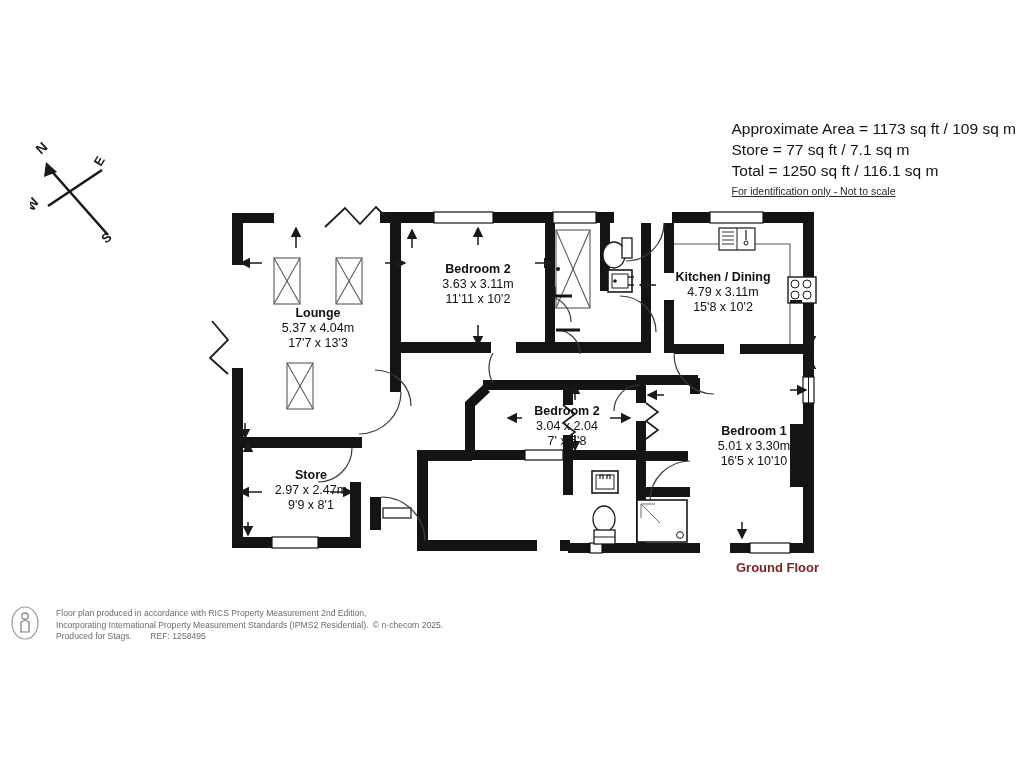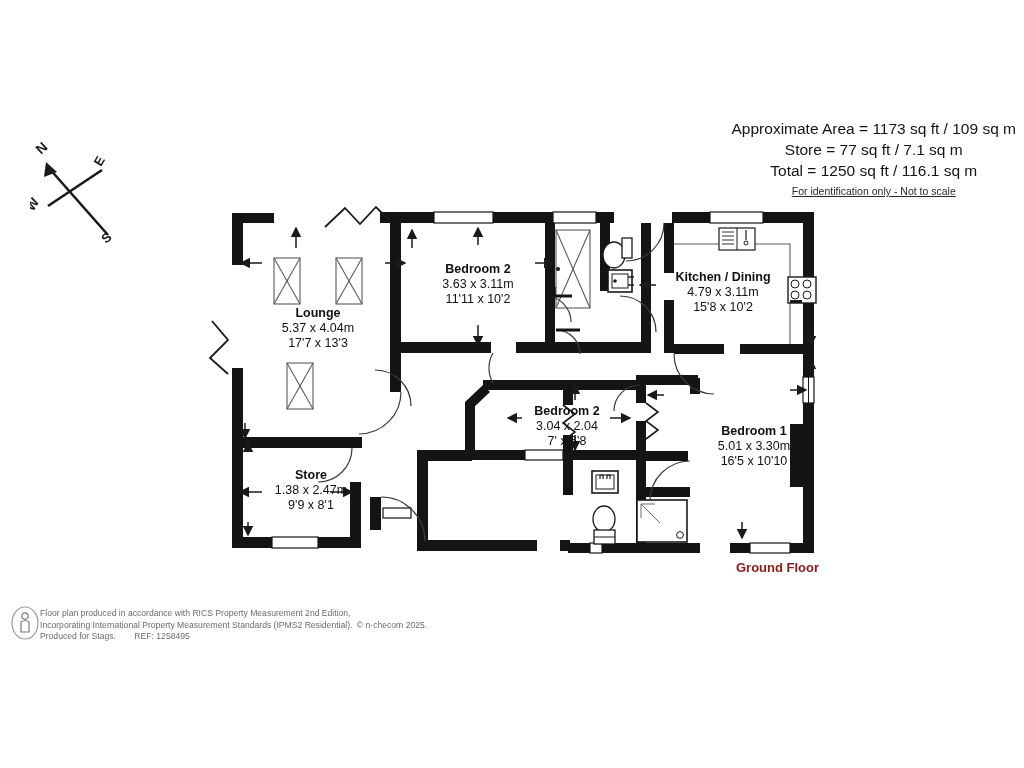--- a/index.html
+++ b/index.html
@@ -1,41 +1,41 @@
 <!DOCTYPE html>
 <html><head>
 <meta charset="utf-8">
 <style>
   html,body{margin:0;padding:0;background:#ffffff;}
   body{width:1024px;height:768px;position:relative;overflow:hidden;
        font-family:"Liberation Sans", sans-serif; color:#1a1a1a;}
   .stage{position:absolute;inset:0;}
 
   
-  #area-summary{position:absolute;right:8px;top:118px;text-align:center;}
+  #area-summary{position:absolute;right:8px;top:118px;text-align:left;}
   #area-summary .line{font-size:15.5px;line-height:21px;color:#141414;white-space:nowrap;}
   #area-summary .note{font-size:10.5px;line-height:16px;color:#2a2a2a;margin-top:2px;text-decoration:underline;}
 
   
   #compass{position:absolute;left:30px;top:132px;width:100px;height:115px;}
   #compass svg{display:block;}
 
   
   #plan{position:absolute;left:0;top:0;width:1024px;height:768px;}
 
   
   .room{position:absolute;text-align:center;white-space:nowrap;}
   .room .rname{font-size:12.5px;font-weight:bold;line-height:15px;color:#111;}
   .room .rdim{font-size:12.5px;line-height:15px;color:#111;}
 
   #floor-label{position:absolute;left:736px;top:560px;font-size:13px;
                font-weight:bold;color:#7f1d1d;white-space:nowrap;}
 
   
-  #footer{position:absolute;left:10px;top:605px;width:520px;display:flex;gap:0;}
+  #footer{position:absolute;left:10px;top:605px;width:520px;display:flex;gap:16px;}
   #footer .logo{width:30px;height:36px;flex:0 0 30px;}
   #footer .txt{font-size:8.6px;line-height:11.5px;color:#6b6b6b;padding-top:3px;}
   #footer .txt .l{white-space:nowrap;}
   #footer .txt .copy{color:#6b6b6b;}
 </style>
 </head>
 <body>
 
 <div class="stage">
 
@@ -357,21 +357,21 @@
   </div>
 
   <div class="room" id="lbl-bed1" style="left:695px;top:424px;width:118px;">
     <div class="rname">Bedroom 1</div>
     <div class="rdim">5.01 x 3.30m</div>
     <div class="rdim">16'5 x 10'10</div>
   </div>
 
   <div class="room" id="lbl-store" style="left:256px;top:468px;width:110px;">
     <div class="rname">Store</div>
-    <div class="rdim">1.38 x 2.47m</div>
+    <div class="rdim">2.97 x 2.47m</div>
     <div class="rdim">9'9 x 8'1</div>
   </div>
 
   <div id="floor-label">Ground Floor</div>
 
   <div id="footer">
     <div class="logo">
       <svg width="30" height="36" viewBox="0 0 30 36">
         <ellipse cx="15" cy="18" rx="13" ry="16" fill="none" stroke="#9a9a9a" stroke-width="1.2"></ellipse>
         <circle cx="15" cy="11" r="3.2" fill="none" stroke="#7a7a7a" stroke-width="1.2"></circle>

